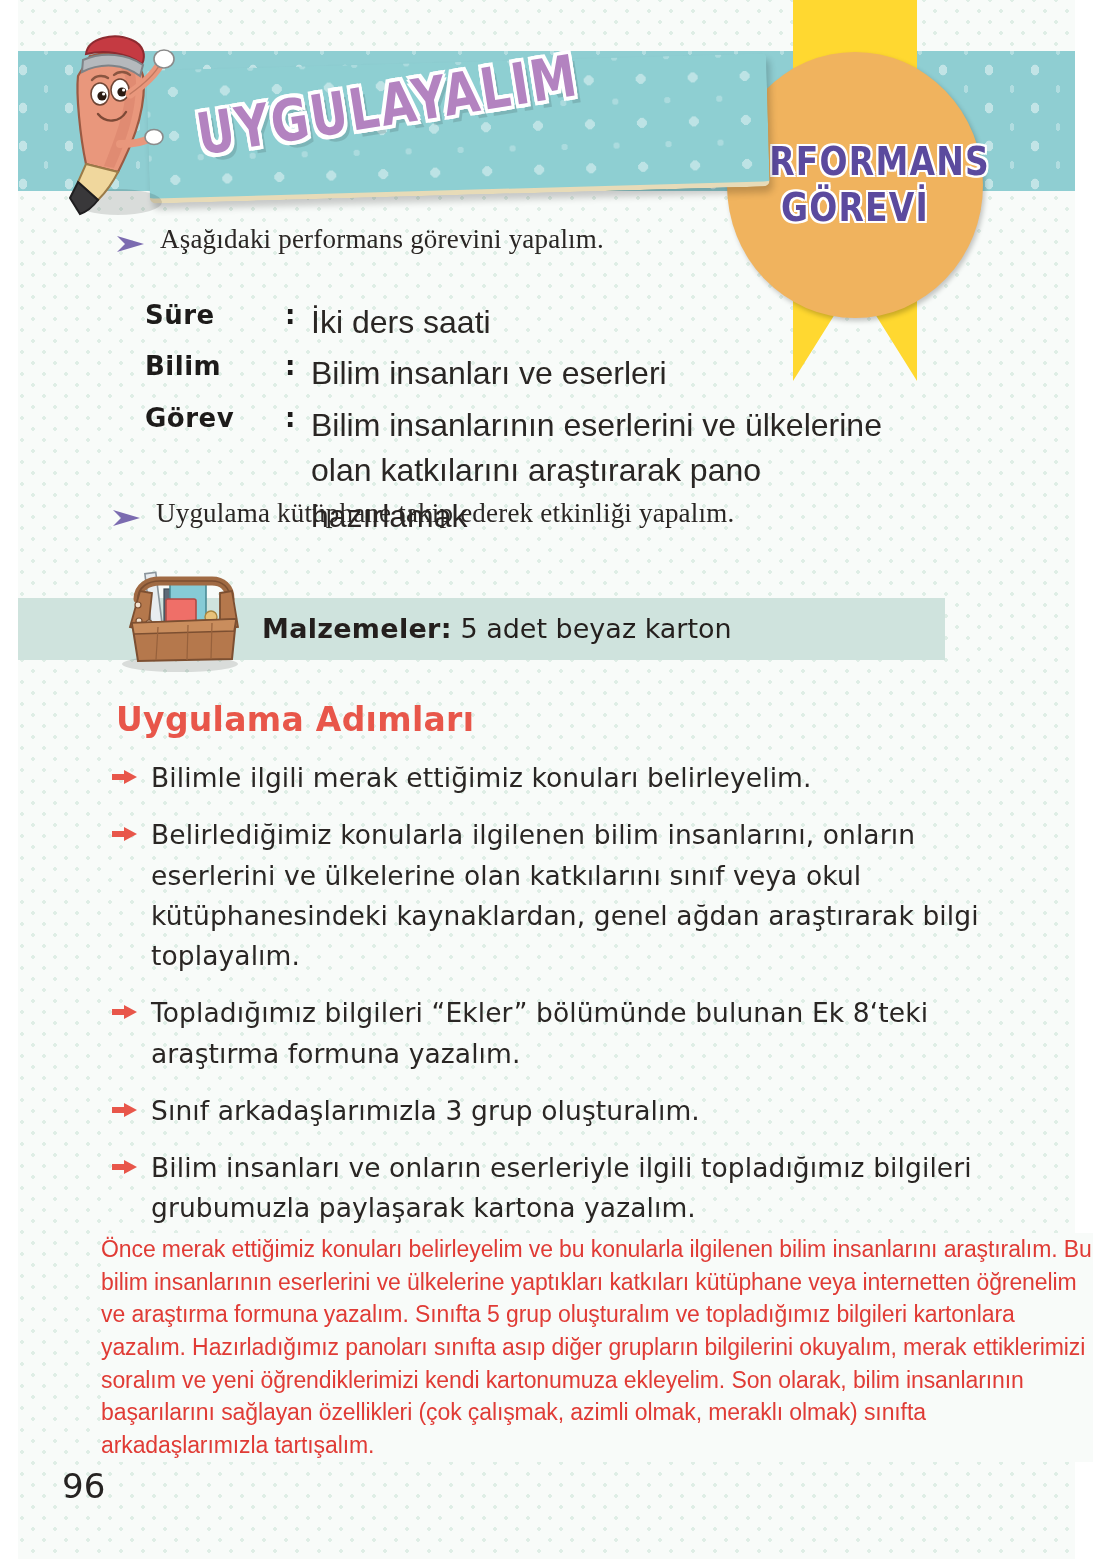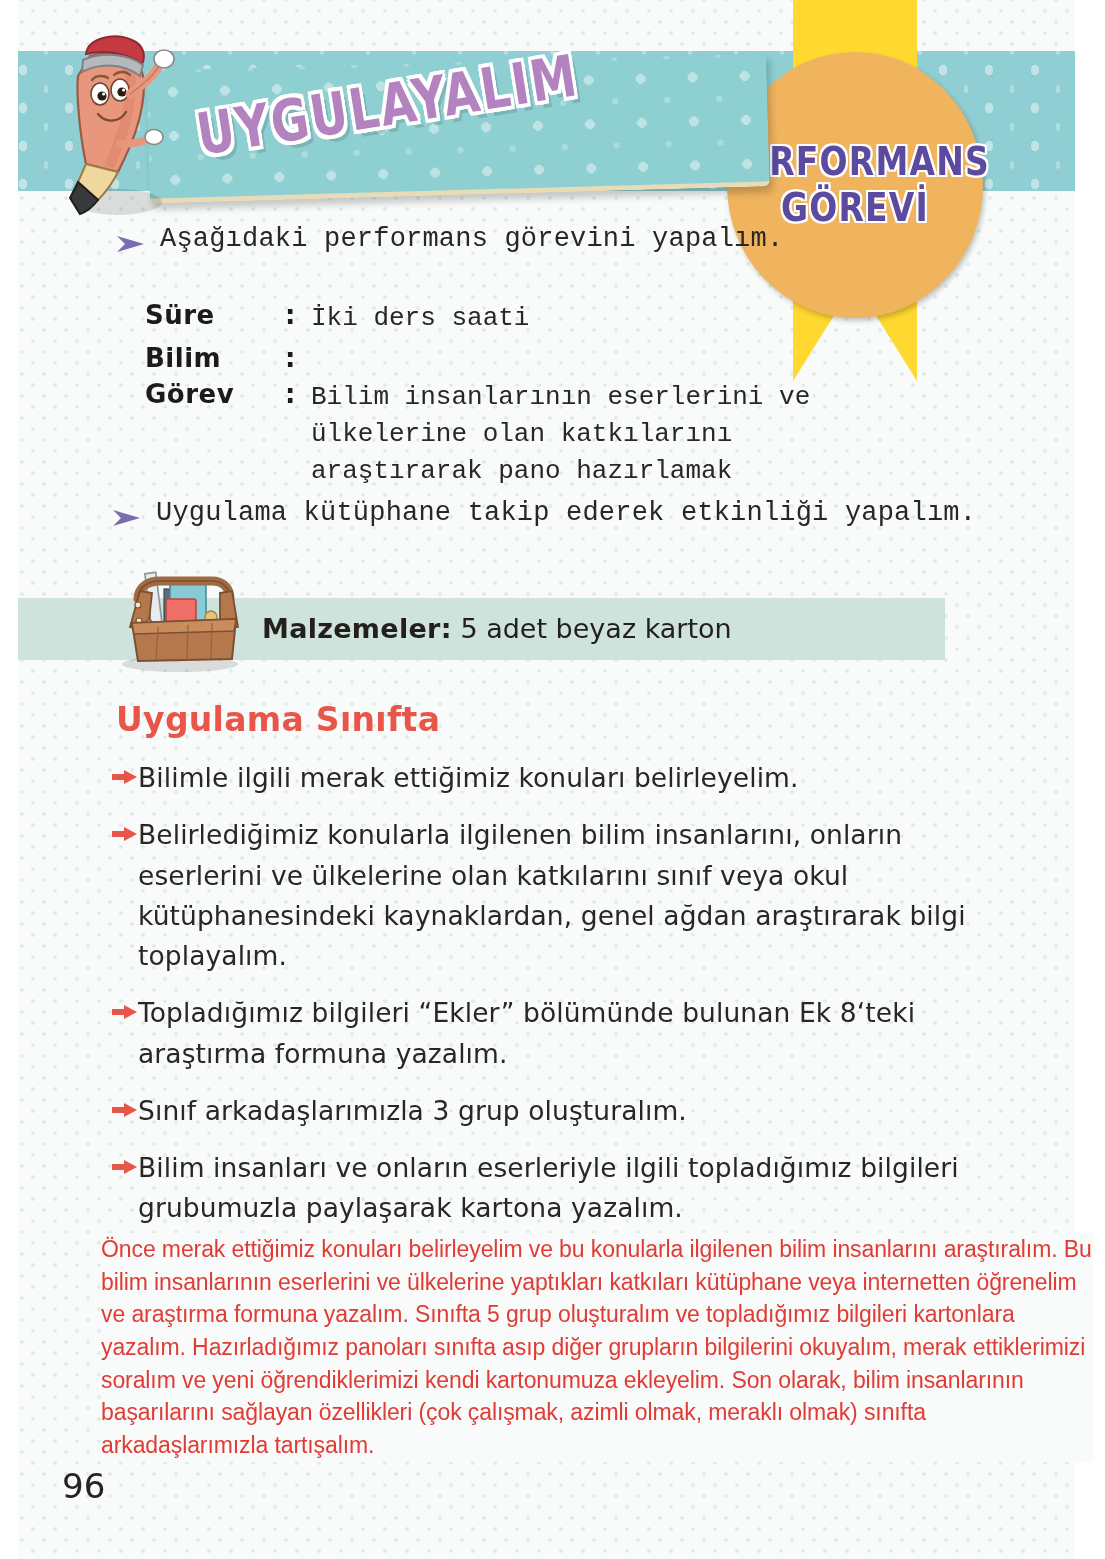--- a/index.html
+++ b/index.html
@@ -150,21 +150,21 @@
     display: flex;
     align-items: flex-start;
     gap: 14px;
     z-index: 25;
   }
   .chev {
     flex: 0 0 auto;
     margin-top: 10px;
   }
   .lead-text {
-    font-family: Liberation Mono, monospace;
+    font-family: Liberation Serif, serif;
     font-size: 27px;
     color: #2a2624;
     letter-spacing: .2px;
   }
   #lead-1 { left: 116px; top: 224px; }
   #lead-2 { left: 112px; top: 498px; }
 
   
   .info-table {
     position: absolute;
@@ -187,22 +187,22 @@
     letter-spacing: .5px;
   }
   .info-colon {
     width: 26px;
     flex: 0 0 26px;
     font-weight: 700;
     font-size: 26px;
     color: #1d1b1a;
   }
   .info-val {
-    font-family: Liberation Mono, monospace;
-    font-size: 26px;
+    font-family: Liberation Sans, sans-serif;
+    font-size: 32px;
     color: #2a2624;
     line-height: 1.42;
     max-width: 600px;
   }
 
   
   .mat-band {
     position: absolute;
     left: 0;
     top: 598px;
@@ -249,20 +249,21 @@
   .steps {
     position: absolute;
     left: 112px;
     top: 758px;
     width: 900px;
     z-index: 25;
   }
   .step {
     display: flex;
     align-items: flex-start;
+    gap: 13px;
     margin-bottom: 17px;
   }
   .step-arrow {
     flex: 0 0 auto;
     margin-top: 11px;
   }
   .step-text {
     font-family: "DejaVu Sans", sans-serif;
     font-size: 26.5px;
     line-height: 1.52;
@@ -362,20 +363,21 @@
 
   <div class="info-table">
     <div class="info-row">
       <span class="info-key">Süre</span>
       <span class="info-colon">:</span>
       <span class="info-val">İki ders saati</span>
     </div>
     <div class="info-row">
       <span class="info-key">Bilim</span>
       <span class="info-colon">:</span>
+      <span class="info-val">Bilim insanları ve eserleri</span>
     </div>
     <div class="info-row">
       <span class="info-key">Görev</span>
       <span class="info-colon">:</span>
       <span class="info-val">Bilim insanlarının eserlerini ve ülkelerine olan katkılarını araştırarak pano hazırlamak</span>
     </div>
   </div>
 
   <div class="lead-row" id="lead-2">
     <span class="chev">
@@ -411,21 +413,21 @@
       <path d="M50 60 L48 93" stroke="#97613c" stroke-width="1.2"></path>
       <path d="M80 58 L79 93" stroke="#97613c" stroke-width="1.2"></path>
       <path d="M104 56 L103 92" stroke="#97613c" stroke-width="1.2"></path>
     </svg>
   </div>
   <div class="mat-text">
     <b>Malzemeler:</b>
     <span>5 adet beyaz karton</span>
   </div>
 
-  <div class="steps-title">Uygulama Sınıfta</div>
+  <div class="steps-title">Uygulama Adımları</div>
 
   <div class="steps">
 
     <div class="step">
       <span class="step-arrow">
         <svg width="26" height="16" viewBox="0 0 26 16">
           <path d="M0 5 L12 5 L12 1 L25 8 L12 15 L12 11 L0 11 Z" fill="#e8564a"></path>
         </svg>
       </span>
       <span class="step-text">Bilimle ilgili merak ettiğimiz konuları belirleyelim.</span>

